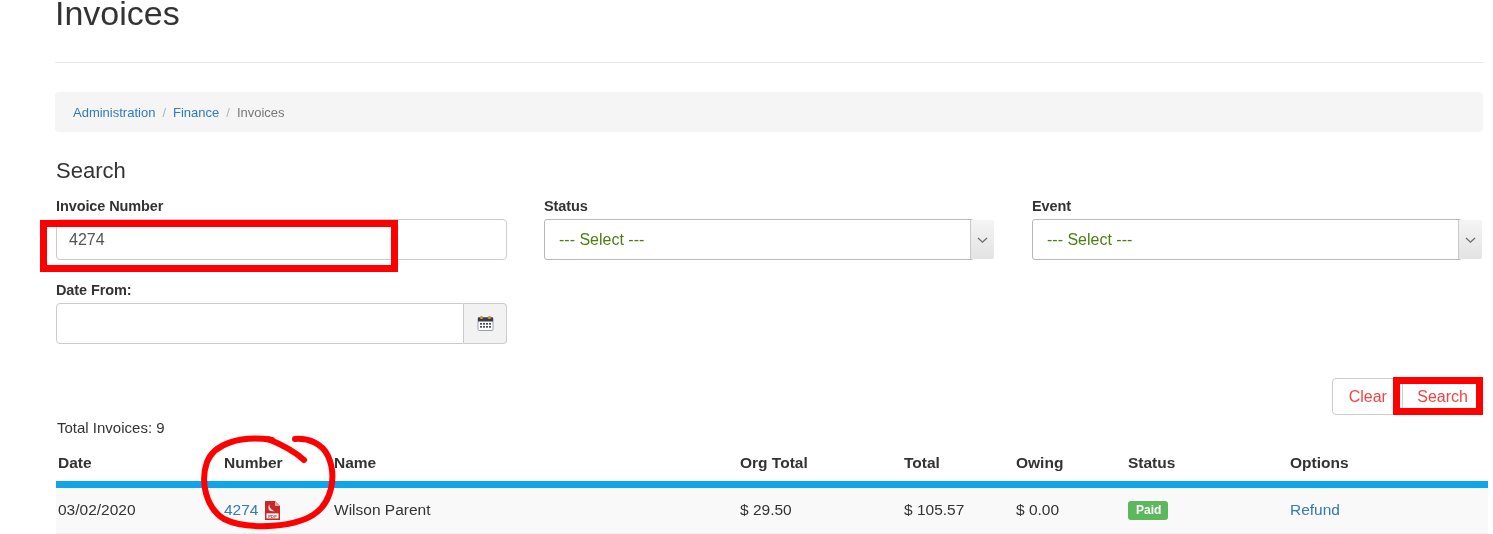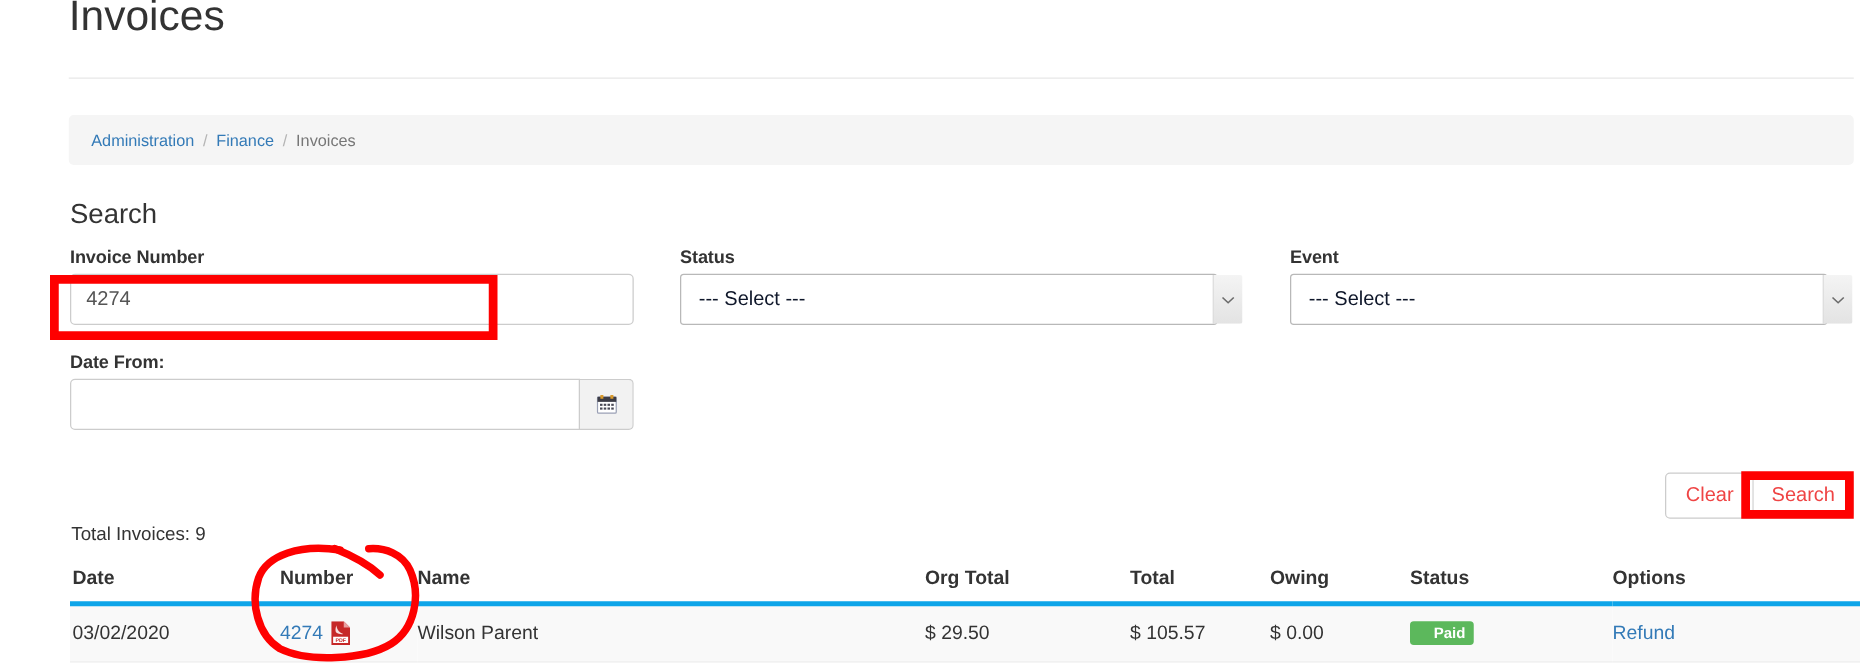--- a/index.html
+++ b/index.html
@@ -111,21 +111,21 @@
     width: 451px;
     height: 41px;
   }
   .sel {
     width: 430px;
     height: 41px;
     border: 1px solid #b8b8b8;
     border-radius: 3px;
     background: #ffffff;
     font-size: 16px;
-    color: #0f172a;
+    color: #4d7c0f;
     display: flex;
     align-items: center;
     padding-left: 14px;
   }
   .sel-btn {
     position: absolute;
     right: 1px;
     top: 1px;
     width: 24px;
     height: 39px;
@@ -199,21 +199,21 @@
     top: 446px;
     width: 1432px;
     border-collapse: collapse;
     font-size: 15.5px;
   }
   .results-table th {
     text-align: left;
     font-weight: bold;
     color: #333333;
     padding: 8px 0 9px 0;
-    border-bottom: 4px solid #0ea5e9;
+    border-bottom: 7px solid #0ea5e9;
     background: #ffffff;
     font-size: 15.5px;
   }
   .results-table td {
     padding: 12px 0 13px 0;
     background: #f9f9f9;
     border-bottom: 1px solid #eeeeee;
     color: #333333;
     vertical-align: middle;
   }
@@ -236,21 +236,21 @@
   
   .pdf-icon { position: relative; width: 15px; height: 19px; display: block; }
 
   .badge-paid {
     display: inline-block;
     background: #5cb85c;
     color: #ffffff;
     font-size: 12px;
     font-weight: bold;
     border-radius: 3px;
-    padding: 3px 7px 4px 19px;
+    padding: 3px 7px 4px 8px;
     line-height: 1;
   }
 
   
   .annot-box {
     position: absolute;
     border: 7px solid #fe0000;
     pointer-events: none;
   }
   #annot-invoice-input { left: 40px;   top: 220px; width: 358px; height: 52px; }

